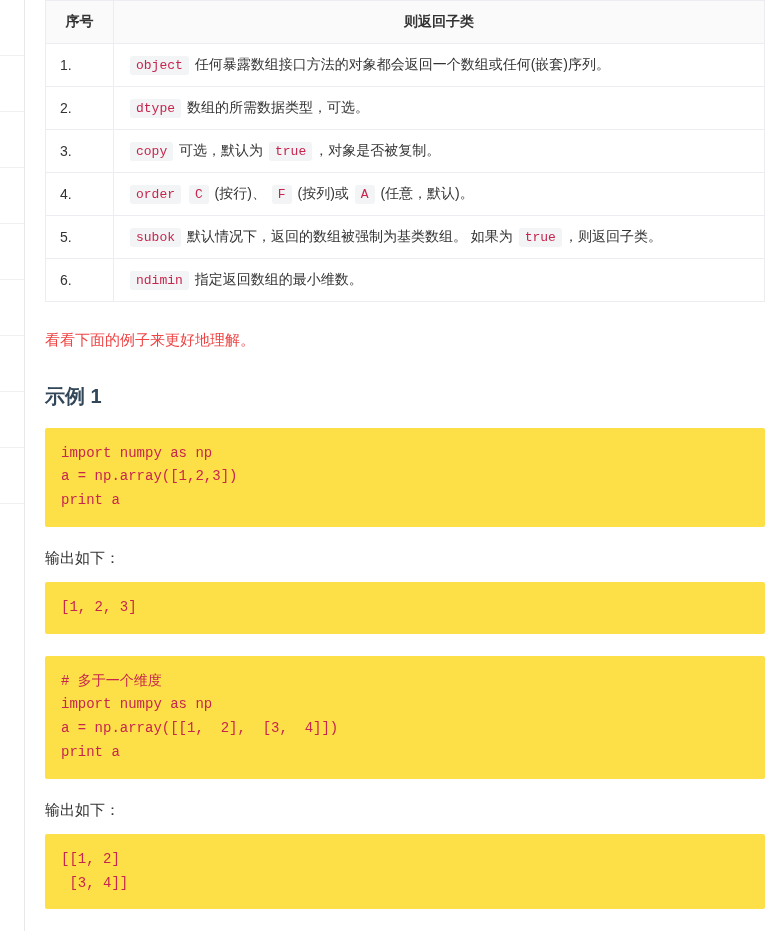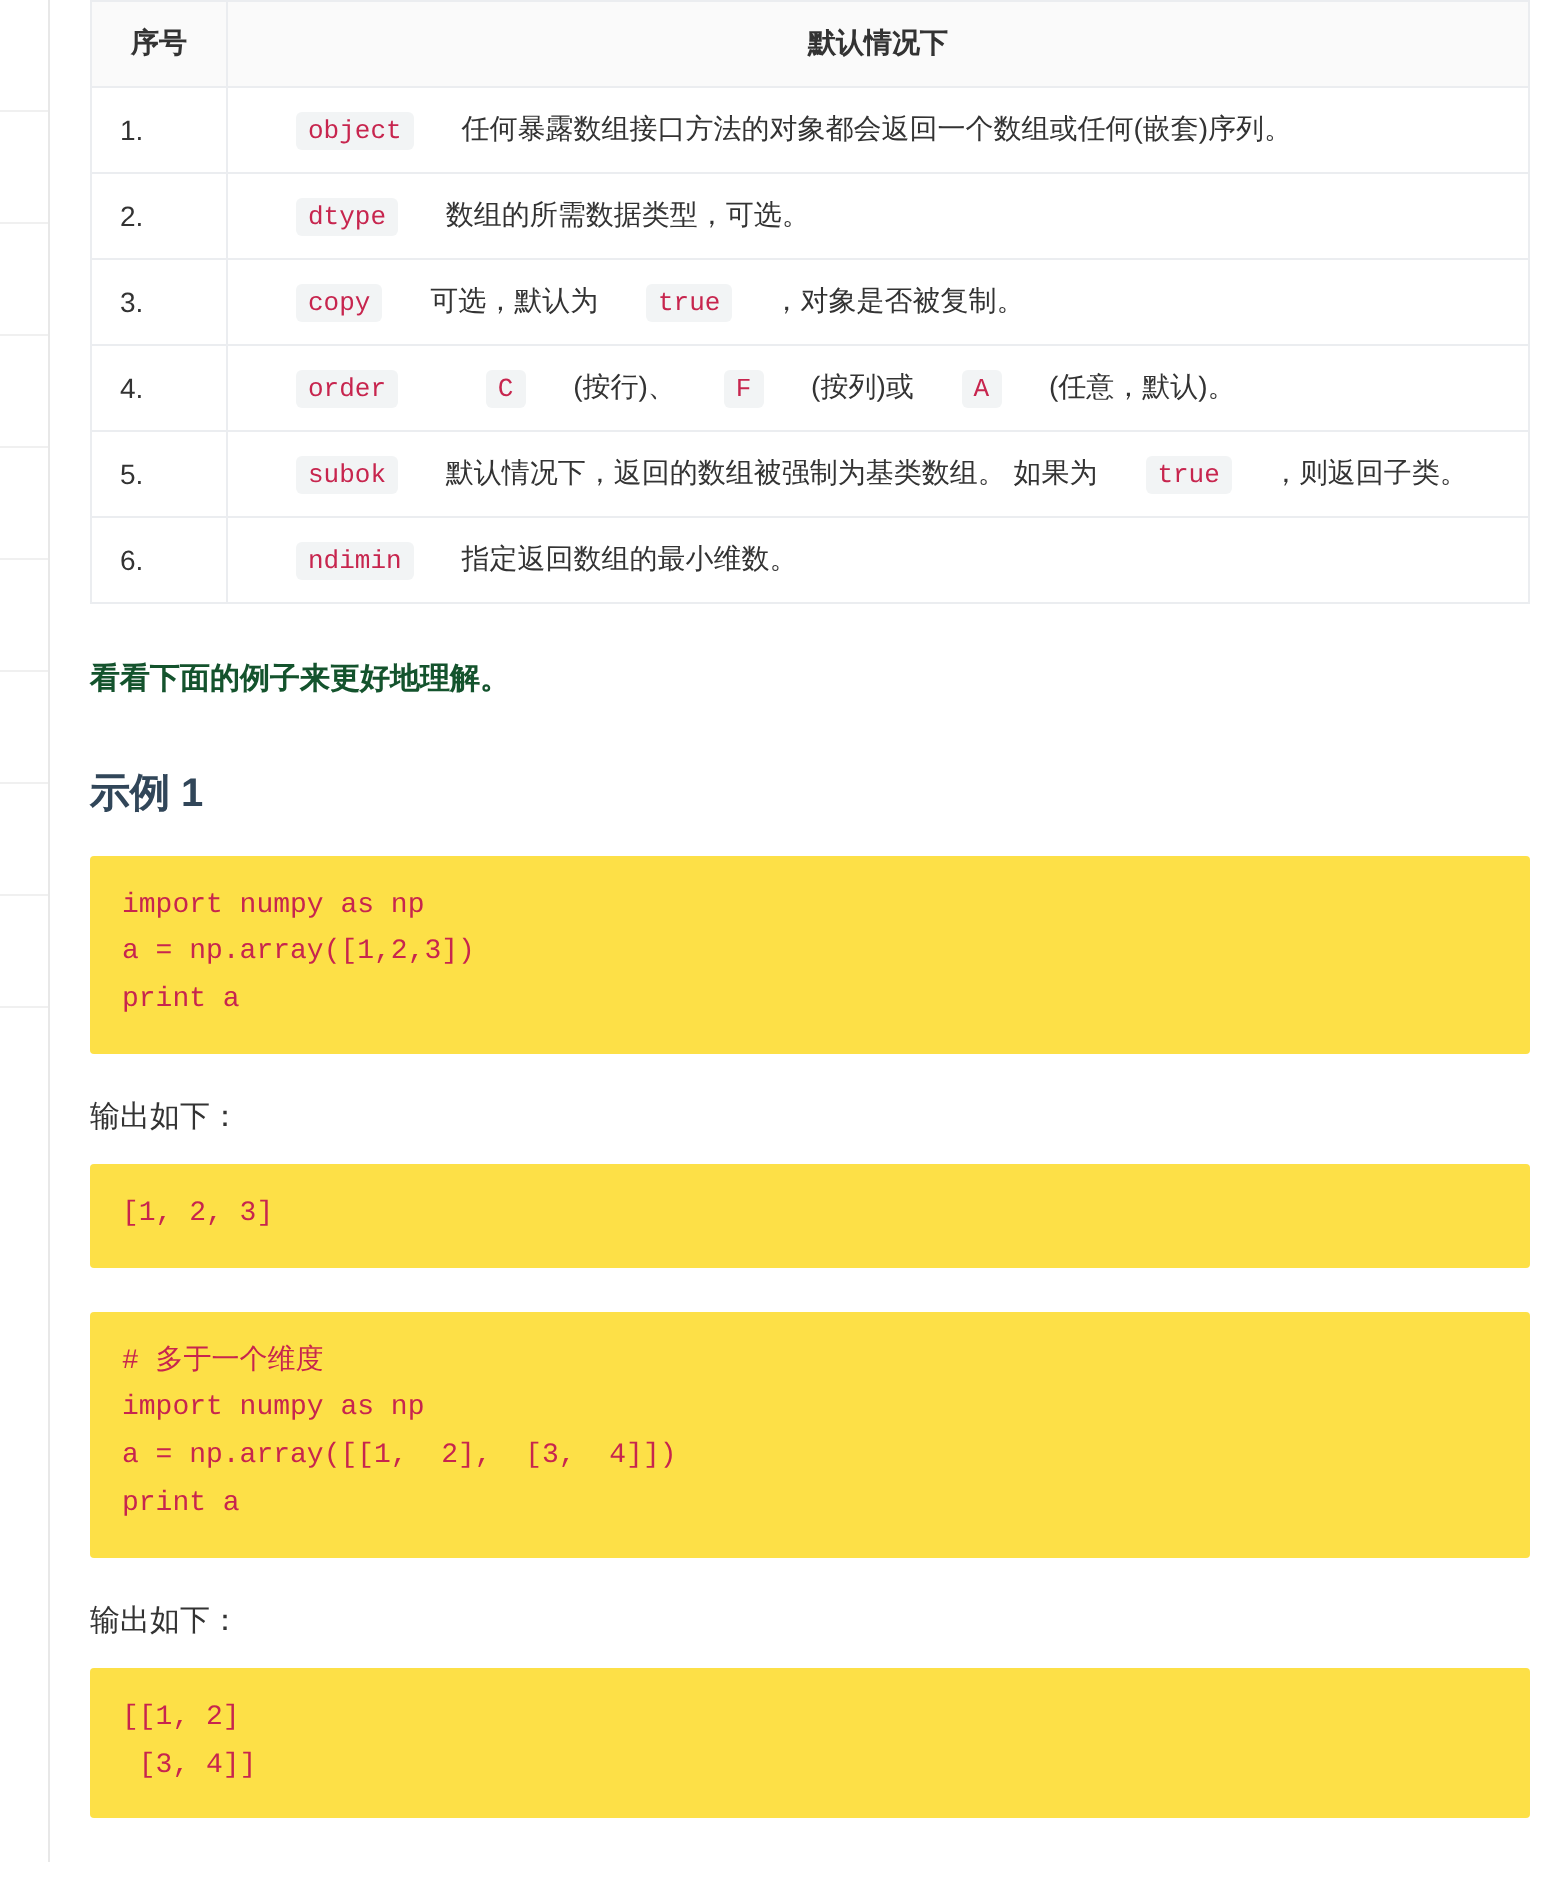--- a/index.html
+++ b/index.html
@@ -7,22 +7,22 @@
 .wrap { display: flex; }
 .sidebar { width: 25px; min-width: 25px; border-right: 1px solid #e8e8e8; background: #fff; }
 .sidebar .sbitem { height: 56px; border-bottom: 1px solid #f0f0f0; }
 .main { flex: 1; padding: 0 16px 0 20px; }
 .intro { color: #333; margin: 12px 0 18px 0; line-height: 1.9; }
 table { width: 100%; border-collapse: collapse; background: #fff; margin-bottom: 24px; }
 th, td { border: 1px solid #ebedf0; padding: 12px 14px; text-align: left; font-size: 14px; color: #333; }
 th { background: #fafafa; font-weight: 600; text-align: center; }
 th.seq-col { width: 68px; }
 td.seq { text-align: left; }
-code.inline { background: #f2f4f5; color: #c7254e; padding: 2px 6px; border-radius: 3px; font-family: Consolas, Menlo, Courier, monospace; font-size: 13px; margin: 0 20px; }
-.after-table { color: #14532d; margin: 22px 0 28px 0; line-height: 1.9; font-weight: bold; }
+code.inline { background: #f2f4f5; color: #c7254e; padding: 2px 6px; border-radius: 3px; font-family: Consolas, Menlo, Courier, monospace; font-size: 13px; margin: 0 2px; }
+.after-table { color: #ef4444; margin: 22px 0 28px 0; line-height: 1.9; }
 h2 { font-size: 20px; font-weight: 600; color: #314659; margin: 26px 0 18px 0; }
 pre.codeblock { background: #fde047; padding: 14px 16px; border-radius: 2px; font-family: Consolas, Menlo, Courier, monospace; font-size: 14px; color: #c7254e; line-height: 1.7; overflow-x: auto; margin-bottom: 22px; white-space: pre; }
 .outlabel { color: #333; margin: 0 0 14px 0; }
 </style>
 </head>
 <body>
 
 <div class="wrap">
   <div class="sidebar">
     <div class="sbitem"></div>
@@ -35,21 +35,21 @@
     <div class="sbitem"></div>
     <div class="sbitem"></div>
   </div>
 
   <div class="main">
 
     <table>
       <thead>
         <tr>
           <th class="seq-col">序号</th>
-          <th>默认情况下</th>
+          <th>则返回子类</th>
         </tr>
       </thead>
       <tbody>
         <tr>
           <td class="seq">1.</td>
           <td>
             <code class="inline">object</code><span> 任何暴露数组接口方法的对象都会返回一个数组或任何(嵌套)序列。</span>
           </td>
         </tr>
         <tr>

